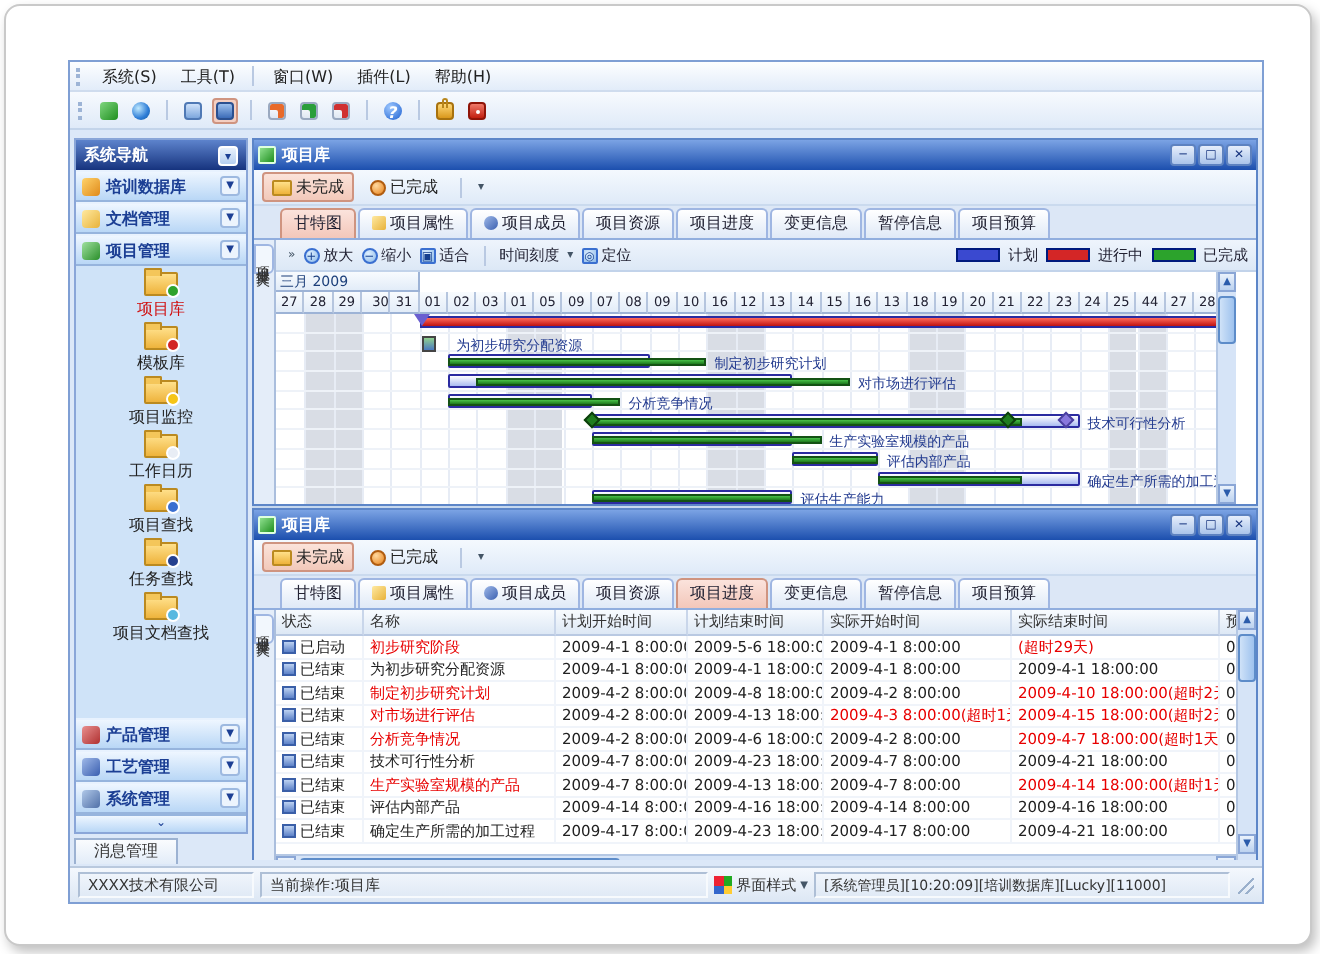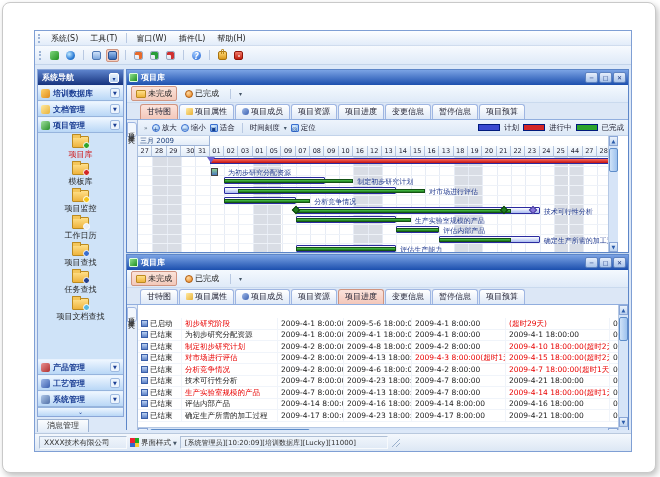--- a/index.html
+++ b/index.html
@@ -577,20 +577,30 @@
               </span>
               <span class="tab">
                 <span>项目预算</span>
               </span>
             </div>
             <div class="wcontent">
               <div class="vtabbar">
                 <div class="vtab">项目文件夹</div>
               </div>
               <div class="panel">
+                <div class="tbl-head">
+                  <div class="hcell" style="width: 44px;">状态</div>
+                  <div class="hcell" style="width: 96px;">名称</div>
+                  <div class="hcell" style="width: 66px;">计划开始时间</div>
+                  <div class="hcell" style="width: 68px;">计划结束时间</div>
+                  <div class="hcell" style="width: 94px;">实际开始时间</div>
+                  <div class="hcell" style="width: 104px;">实际结束时间</div>
+                  <div class="hcell" style="width: 26px;">预警</div>
+                  <div class="hcell" style="width: 14px;">成</div>
+                </div>
                 <div class="tbl-body">
                   <div class="trow">
                     <div class="tcell" style="width: 44px;">
                       <span class="sticon"></span>
                       <span>已启动</span>
                     </div>
                     <div class="tcell red" style="width: 96px;">初步研究阶段</div>
                     <div class="tcell" style="width: 66px;">2009-4-1 8:00:00</div>
                     <div class="tcell" style="width: 68px;">2009-5-6 18:00:00</div>
                     <div class="tcell" style="width: 94px;">2009-4-1 8:00:00</div>
@@ -705,20 +715,21 @@
                   <div class="sarrow" style="margin-left: auto;">▶</div>
                 </div>
               </div>
             </div>
           </div>
       </div>
     </div>
 
     <div class="statusbar">
       <div class="scell s-company">XXXX技术有限公司</div>
+      <div class="scell s-op">当前操作:项目库</div>
       <div class="style-flat">
         <span class="swatch">
             <b class="sw1"></b>
             <b class="sw2"></b>
             <b class="sw3"></b>
             <b class="sw4"></b>
           </span>
         <span>界面样式</span>
         <span style="font-size:5px;color:#456;">▼</span>
       </div>

